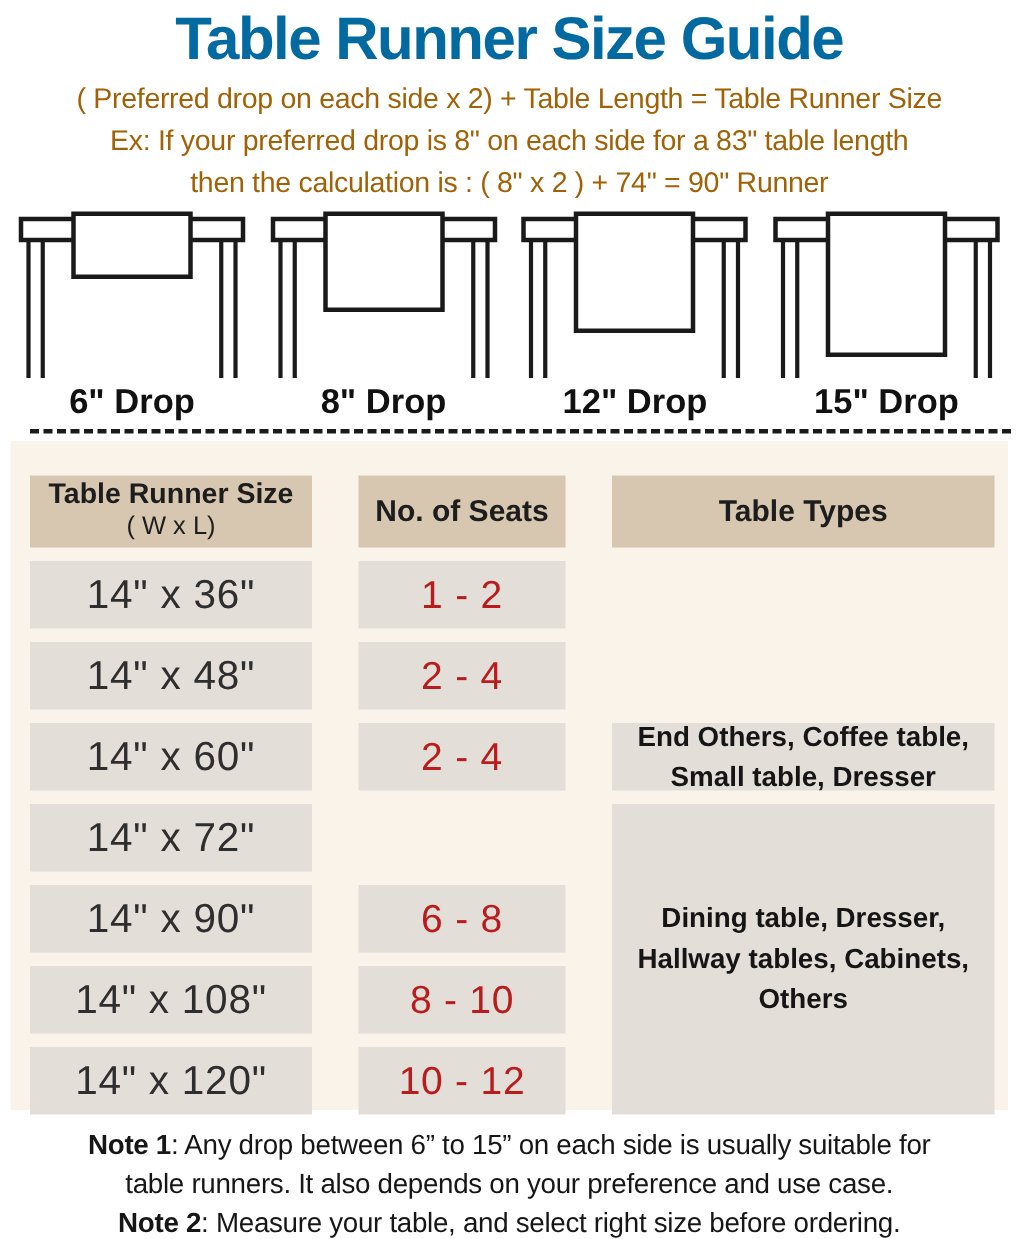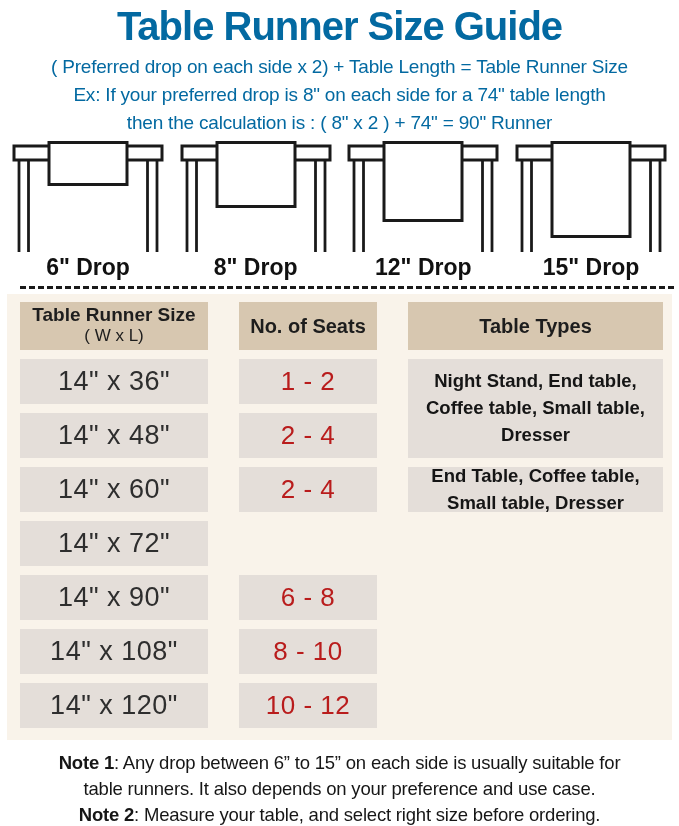--- a/index.html
+++ b/index.html
@@ -10,21 +10,21 @@
     --line:#1a1a1a;
   }
   *{box-sizing:border-box;margin:0;padding:0;}
   html,body{width:679px;height:826px;overflow:hidden;background:#ffffff;}
   body{font-family:"Liberation Sans","DejaVu Sans",sans-serif;color:var(--ink);}
 
   .page-title{
     text-align:center;margin-top:4px;
     font-size:40px;font-weight:800;letter-spacing:-1px;color:#0369a1;
   }
-  .sub{ text-align:center;color:#0369a1; }
+  .sub{ text-align:center;color:#a16207; }
   .formula{font-size:19px;margin-top:7px;letter-spacing:-0.2px;}
   .example{font-size:19px;margin-top:6px;letter-spacing:-0.2px;}
 
   .diagram-row{
     display:flex;justify-content:space-between;
     padding:0 12px;margin-top:6px;height:112px;
   }
   .diagram{width:152px;height:112px;}
   .drop-labels{
     display:flex;justify-content:space-between;
@@ -36,21 +36,21 @@
   }
   .dashed-line{
     height:0;border-top:3px dashed var(--line);
     margin:5px 5px 0 20px;
   }
 
   .table-panel{
     background:var(--panel-bg);
     margin:5px 7px 0 7px;
     height:446px;
-    padding:8px 9px 8px 13px;
+    padding:23px 9px 8px 13px;
   }
   .size-grid{
     display:grid;
     grid-template-columns:188px 138px 255px;
     grid-template-rows:48px repeat(7,45px);
     column-gap:31px;row-gap:9px;
   }
   .cell{
     background:var(--cell-bg);
     display:flex;flex-direction:column;
@@ -73,21 +73,21 @@
   .note-line{white-space:nowrap;}
   .note-label{font-weight:700;}
 
   svg .stroke{stroke:var(--line);fill:#ffffff;}
 </style>
 </head>
 <body>
 
 <h1 class="page-title">Table Runner Size Guide</h1>
 <div class="sub formula">( Preferred drop on each side x 2) + Table Length = Table Runner Size</div>
-<div class="sub example">Ex: If your preferred drop is 8" on each side for a 74" table length</div>
+<div class="sub example">Ex: If your preferred drop is 8" on each side for a 83" table length</div>
 <div class="sub example">then the calculation is : ( 8" x 2 ) + 74" = 90" Runner</div>
 
 <div class="diagram-row">
   <svg class="diagram" viewBox="0 0 152 112">
     <rect class="stroke" x="2" y="6" width="148" height="14" stroke-width="3"></rect>
     <g stroke="#1a1a1a" stroke-width="2.8">
       <line x1="7" y1="20" x2="7" y2="112"></line>
         <line x1="16.5" y1="20" x2="16.5" y2="112"></line>
       <line x1="135.5" y1="20" x2="135.5" y2="112"></line>
         <line x1="145" y1="20" x2="145" y2="112"></line>
@@ -153,22 +153,22 @@
     <div class="cell size c1" style="grid-row:7">14" x 108"</div>
     <div class="cell size c1" style="grid-row:8">14" x 120"</div>
 
     <div class="cell seats c2" style="grid-row:2">1 - 2</div>
     <div class="cell seats c2" style="grid-row:3">2 - 4</div>
     <div class="cell seats c2" style="grid-row:4">2 - 4</div>
     <div class="cell seats c2" style="grid-row:6">6 - 8</div>
     <div class="cell seats c2" style="grid-row:7">8 - 10</div>
     <div class="cell seats c2" style="grid-row:8">10 - 12</div>
 
-    <div class="cell types c3 rowspan-1-2">Night Stand, End table, Coffee table, Small table, Dresser</div>
-    <div class="cell types c3 rowspan-3">End Table, Coffee table, Small table, Dresser</div>
+    <div class="cell types c3 rowspan-3">End Others, Coffee table, Small table, Dresser</div>
+    <div class="cell types c3 rowspan-4-7">Dining table, Dresser, Hallway tables, Cabinets, Others</div>
 
   </div>
 </div>
 
 <div class="notes">
   <div class="note-line"><span class="note-label">Note 1</span><span>: Any drop between 6” to 15” on each side is usually suitable for</span></div>
   <div class="note-line">table runners. It also depends on your preference and use case.</div>
   <div class="note-line"><span class="note-label">Note 2</span><span>: Measure your table, and select right size before ordering.</span></div>
 </div>
 

